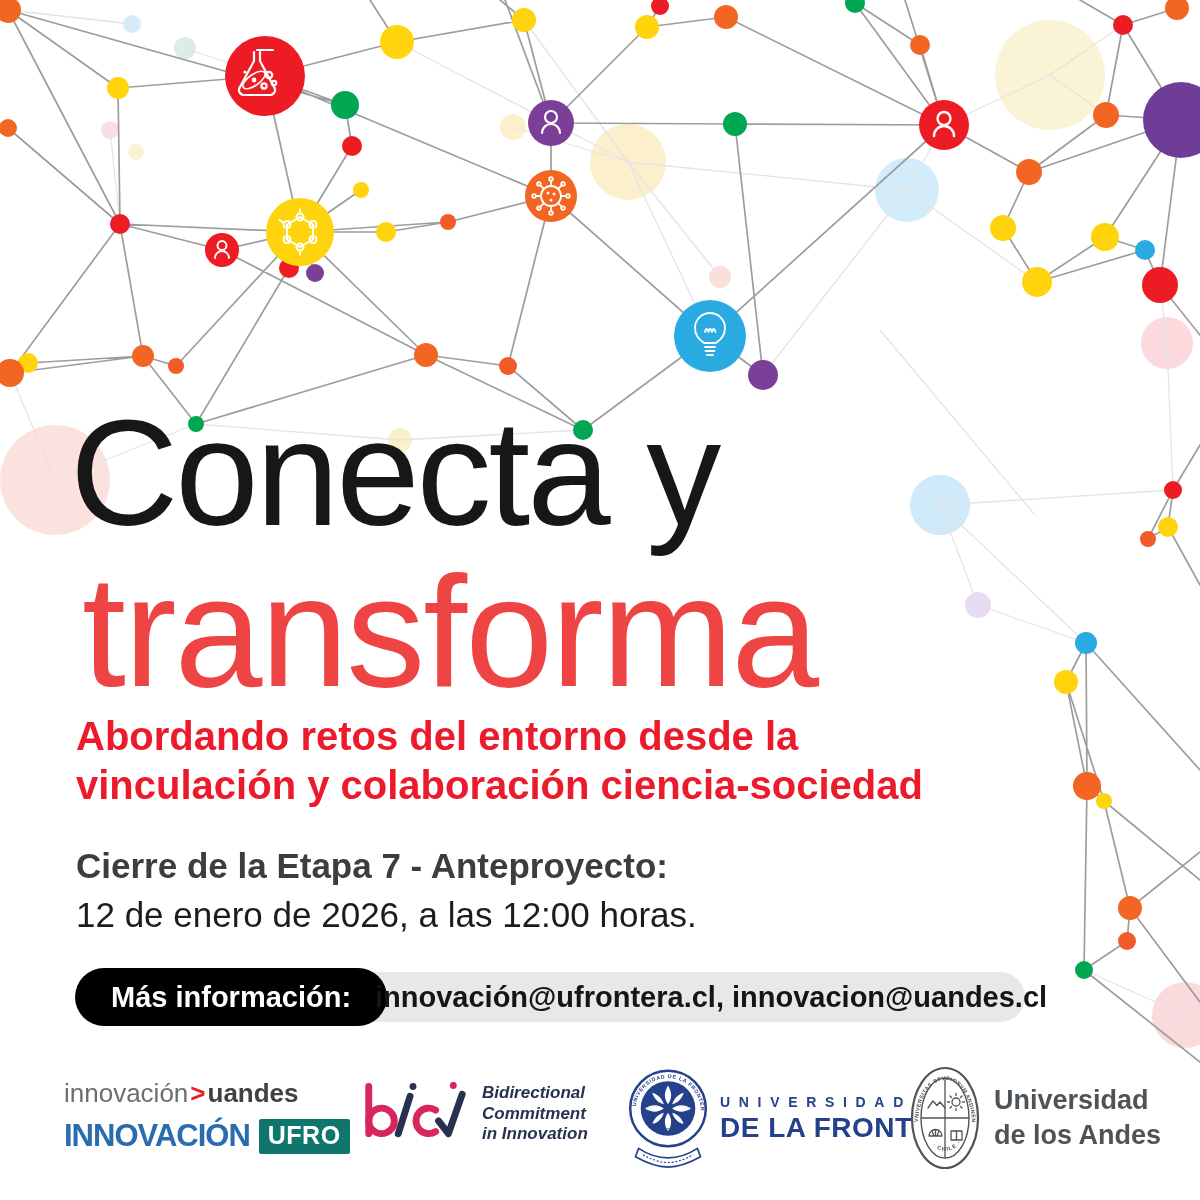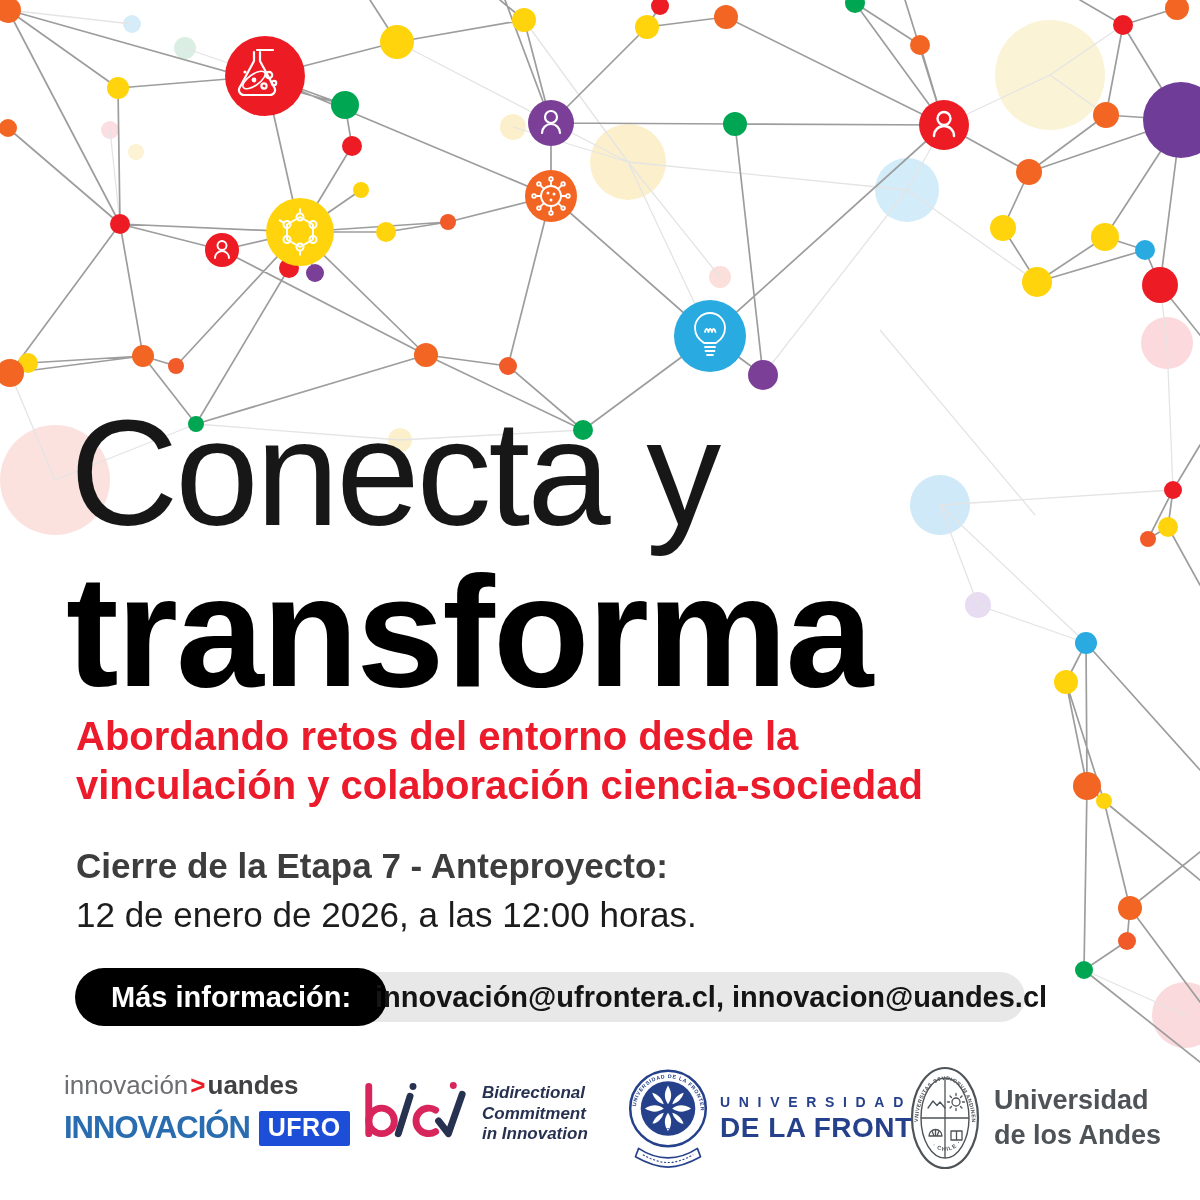--- a/index.html
+++ b/index.html
@@ -2,50 +2,50 @@
 <html><head>
 <meta charset="utf-8">
 <style>
   * { margin:0; padding:0; box-sizing:border-box; }
   body { font-family:"Liberation Sans", sans-serif; background:#fff; }
   .poster { position:relative; width:1200px; height:1200px; background:#ffffff; overflow:hidden; }
   .net { position:absolute; left:0; top:0; width:1200px; height:1200px; }
 
   .title-line1 { position:absolute; left:70px; top:398px; font-size:150px; font-weight:400;
     letter-spacing:-3px; color:#171717; line-height:1; white-space:nowrap; }
-  .title-line2 { position:absolute; left:66px; top:552px; font-size:158px; font-weight:700;
-    letter-spacing:-2px; color:#000000; line-height:1; white-space:nowrap; }
+  .title-line2 { position:absolute; left:82px; top:552px; font-size:158px; font-weight:400;
+    letter-spacing:-2px; color:#ef4444; line-height:1; white-space:nowrap; }
 
   .subtitle { position:absolute; left:76px; top:712px; font-size:40px; font-weight:700;
     color:#ec1b2b; line-height:1.23; white-space:nowrap; }
 
   .deadline-label { position:absolute; left:76px; top:846px; font-size:35px; font-weight:700;
     color:#3d3d3d; white-space:nowrap; }
   .deadline-date { position:absolute; left:76px; top:895px; font-size:35px; font-weight:400;
     color:#1c1c1c; white-space:nowrap; }
 
   .contact { position:absolute; left:75px; top:968px; width:950px; height:58px; }
   .contact-gray { position:absolute; left:30px; right:0; top:4px; bottom:4px;
     background:#e8e8e8; border-radius:26px; }
   .contact-red { position:absolute; left:0; top:0; height:58px; padding:0 36px;
     background:#000000; border-radius:30px; display:flex; align-items:center;
     color:#ffffff; font-size:29px; font-weight:700; white-space:nowrap; z-index:2; }
   .contact-emails { position:absolute; left:300px; top:0; height:58px; display:flex;
     align-items:center; font-size:29px; font-weight:700; color:#151515; white-space:nowrap; z-index:2; }
 
   .footer { position:absolute; left:0; top:1062px; width:1200px; height:130px; }
 
-  .logo-ua-inn { position:absolute; left:64px; top:8px; }
+  .logo-ua-inn { position:absolute; left:64px; top:16px; }
   .ua-line1 { font-size:26px; white-space:nowrap; }
   .ua-line1 .p1 { color:#6d6e71; font-weight:400; }
   .ua-line1 .arrow { color:#ed1c24; font-weight:700; padding:0 2px; }
   .ua-line1 .p2 { color:#414042; font-weight:700; }
   .ua-line2 { margin-top:9px; display:flex; align-items:center; }
   .ua-line2 .word { font-size:31px; font-weight:700; color:#2a6cb0; letter-spacing:-1px; white-space:nowrap; }
-  .ua-line2 .badge { margin-left:9px; background:#1d4ed8; color:#ffffff; font-weight:700;
+  .ua-line2 .badge { margin-left:9px; background:#0f766e; color:#ffffff; font-weight:700;
     font-size:25px; padding:2px 9px 4px; border-radius:2px; letter-spacing:0.5px; }
 
   .logo-bici { position:absolute; left:354px; top:12px; display:flex; align-items:center; }
   .bici-tagline { margin-left:10px; font-size:17px; font-weight:700; color:#273150; line-height:1.2;font-style:italic; }
 
   .logo-ufro { position:absolute; left:626px; top:4px; display:flex; align-items:center; }
   .ufro-text { margin-left:10px; color:#26418b; }
   .ufro-text .n1 { font-size:14px; font-weight:700; letter-spacing:0.62em; white-space:nowrap; }
   .ufro-text .n2 { font-size:28px; font-weight:700; letter-spacing:0.5px; margin-top:2px; white-space:nowrap; }
 

